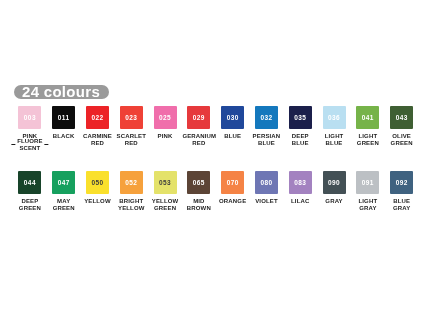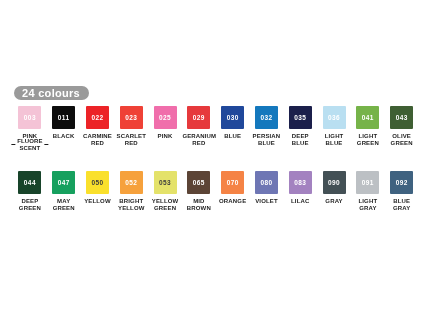--- a/index.html
+++ b/index.html
@@ -29,21 +29,21 @@
     position: absolute;
     left: 14px;
     top: 83px;
     width: 400px;
     height: 15px;
   }
   .badge {
     display: inline-block;
     background: #9a9a9a;
     color: #ffffff;
-    font-size: 11px;
+    font-size: 15px;
     font-weight: bold;
     letter-spacing: 0.3px;
     line-height: 14px;
     height: 14px;
     padding: 0 9px 0 8px;
     white-space: nowrap;
     border-radius: 7px;
   }
 
   

